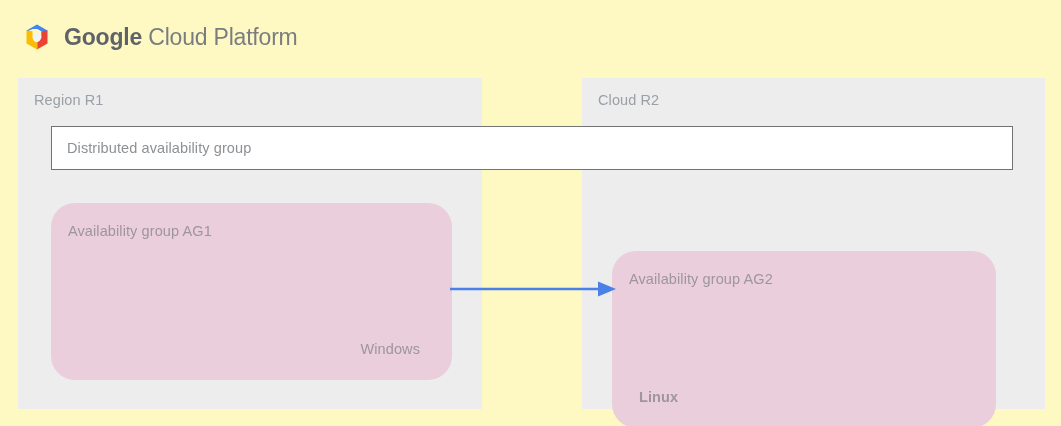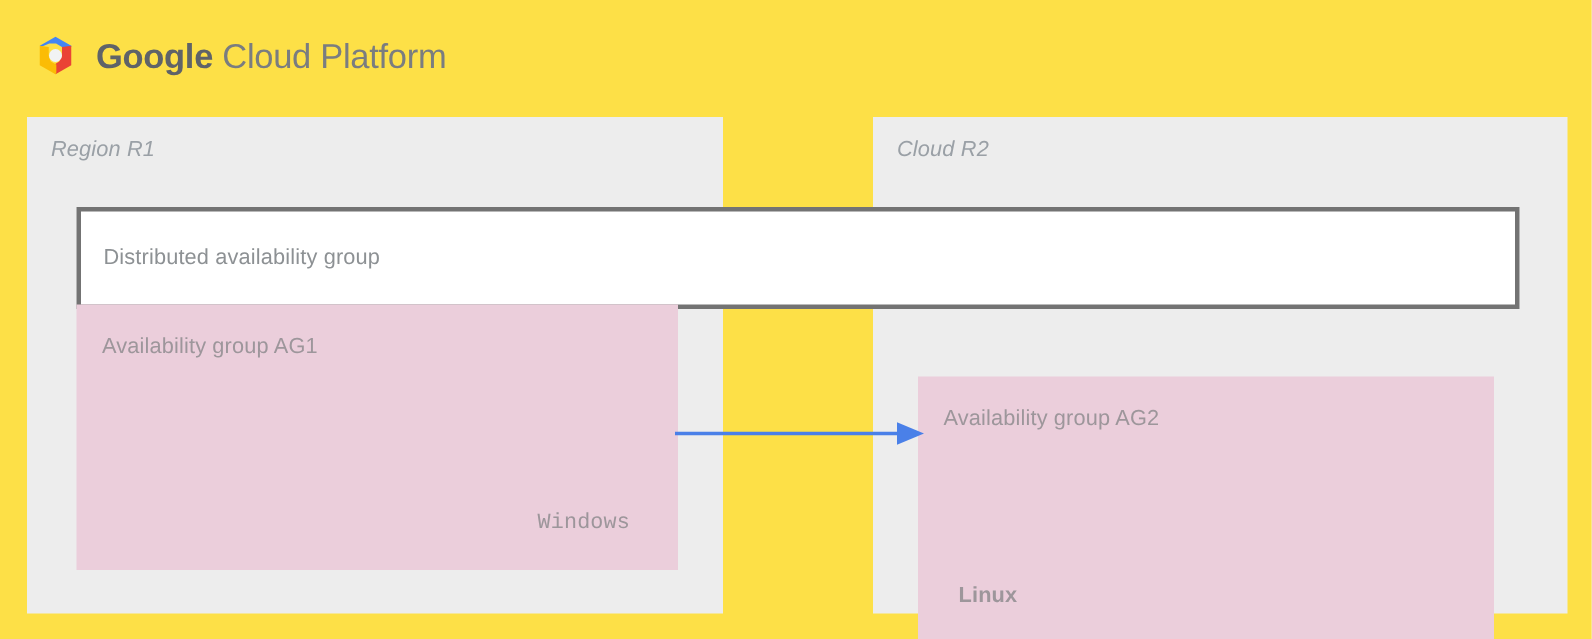--- a/index.html
+++ b/index.html
@@ -13,21 +13,21 @@
     background: #f5f5f5;
     font-family: "Liberation Sans", sans-serif;
     -webkit-font-smoothing: antialiased;
     overflow: hidden;
   }
 
   #canvas {
     position: relative;
     width: 1061px;
     height: 426px;
-    background: #fde047;
+    background: #fef9c3;
   }
 
   
   .brand {
     position: absolute;
     left: 22px;
     top: 18px;
     display: flex;
     align-items: center;
     height: 38px;
@@ -72,48 +72,48 @@
     width: 463px;
     height: 331px;
   }
   .region-label {
     position: absolute;
     left: 16px;
     top: 14px;
     font-size: 14.5px;
     color: #9aa0a6;
     letter-spacing: 0.1px;
-    font-style: italic;
   }
 
   
   #dag-box {
     position: absolute;
     left: 51px;
-    top: 138px;
+    top: 126px;
     width: 962px;
-    height: 68px;
+    height: 44px;
     background: #ffffff;
-    border: 3px solid #737373;
+    border: 1px solid #737373;
     box-sizing: border-box;
   }
   #dag-label {
     position: absolute;
     left: 15px;
     top: 50%;
     transform: translateY(-50%);
     font-size: 14.5px;
     color: #8d9194;
     letter-spacing: 0.1px;
   }
 
   
   .ag-box {
     position: absolute;
     background: #ebcedb;
+    border-radius: 24px;
   }
   #ag1-box {
     left: 51px;
     top: 203px;
     width: 401px;
     height: 177px;
   }
   #ag2-box {
     left: 612px;
     top: 203px;
@@ -131,21 +131,20 @@
   }
   .os-label {
     position: absolute;
     bottom: 23px;
     font-size: 14.5px;
     color: #9d969b;
     letter-spacing: 0.1px;
   }
   #ag1-os {
     right: 32px;
-    font-family: Liberation Mono, monospace;
   }
   #ag2-os {
     left: 27px;
     font-weight: bold;
   }
 
   
   #replication-arrow {
     position: absolute;
     left: 448px;

